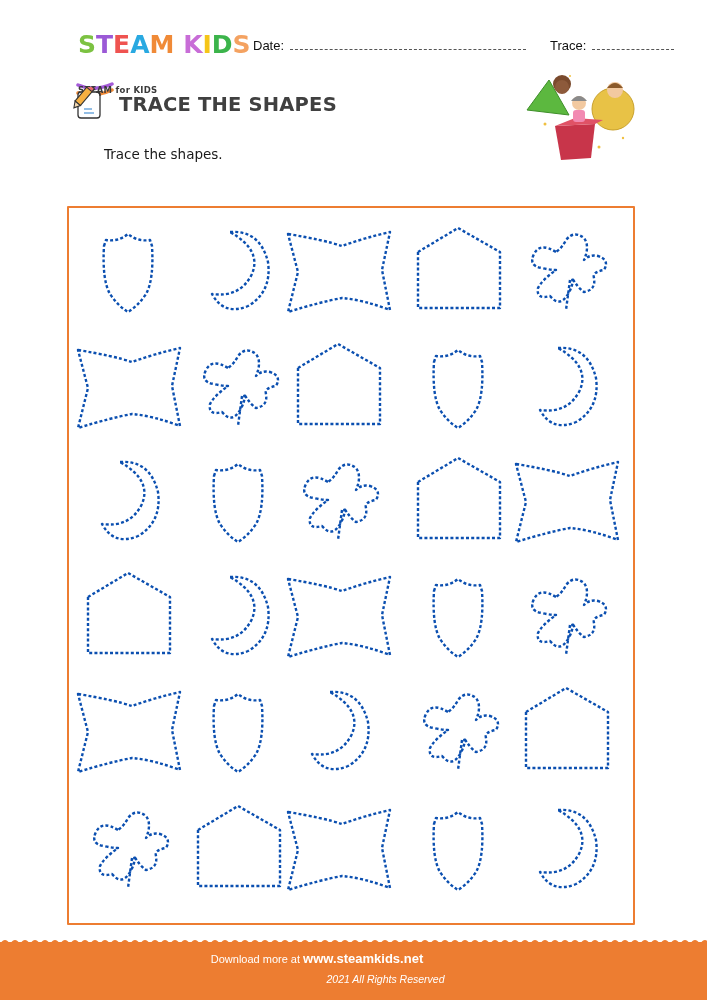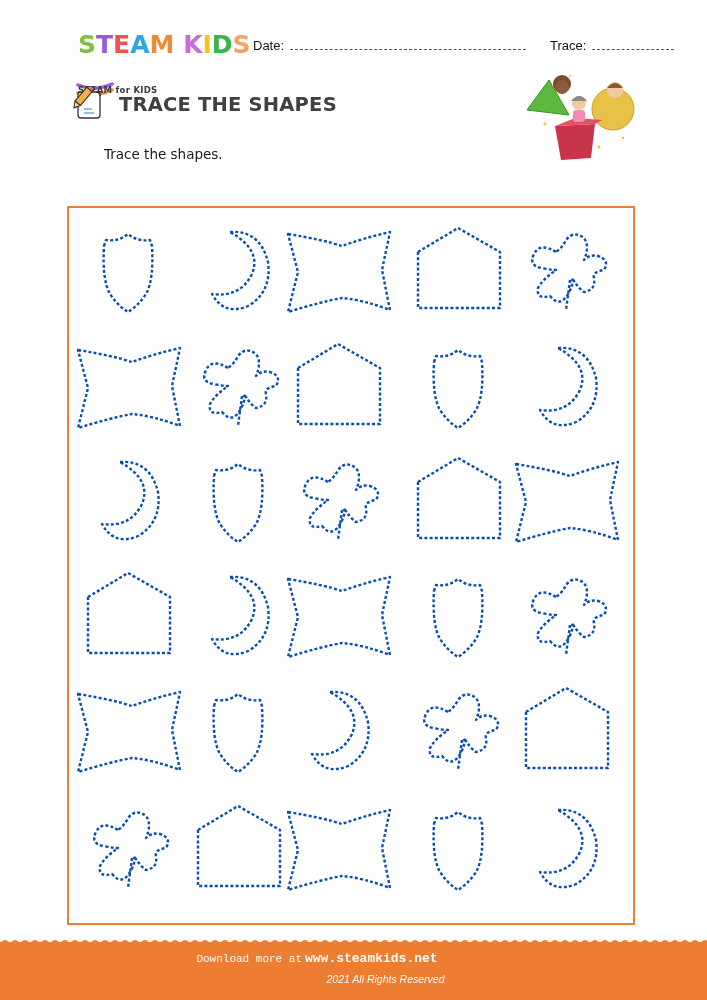--- a/index.html
+++ b/index.html
@@ -17,21 +17,21 @@
   .title-icon { position: absolute; left: 70px; top: 87px; }
   .title { position: absolute; left: 119px; top: 93px; font-family: "DejaVu Sans", sans-serif; font-weight: bold; font-size: 19.5px; color: #404040; letter-spacing: 0.2px; white-space: nowrap; }
   .instruction { position: absolute; left: 72px; top: 146px; font-family: "DejaVu Sans", sans-serif; font-size: 13.5px; color: #1a1a1a; white-space: nowrap; margin-left: 32px; }
   .kids-illus { position: absolute; left: 525px; top: 68px; }
   .frame { position: absolute; left: 67px; top: 206px; width: 568px; height: 719px; border: 2.5px solid #ed7d31; box-sizing: border-box; border-radius: 1px; }
   .grid { position: absolute; left: 70px; top: 210px; width: 562px; height: 710px; }
   .cell { position: absolute; width: 112px; height: 115px; }
   .cell svg { position: absolute; left: 0; top: 0; }
   .footer { position: absolute; left: 0; top: 942px; width: 707px; height: 58px; background: #ed7d31; }
   .scallop { position: absolute; left: 0; top: 936px; }
-  .footer-line1 { position: absolute; left: 0; width: 634px; top: 951px; text-align: center; color: #fff; font-size: 11px; white-space: nowrap; font-family: Liberation Mono, monospace; }
+  .footer-line1 { position: absolute; left: 0; width: 634px; top: 951px; text-align: center; color: #fff; font-size: 11px; white-space: nowrap; font-family: Liberation Sans, sans-serif; }
   .footer-line1 b { font-size: 13px; font-weight: bold; margin-left: 3px; }
   .footer-line2 { position: absolute; left: 0; width: 707px; top: 973px; text-align: center; color: #fff; font-size: 10.5px; font-style: italic; white-space: nowrap; font-family: "Liberation Sans", sans-serif; padding-left: 32px; }
 </style>
 </head>
 <body>
 
 <div class="logo">
   <div class="logo-word" id="logo-word"><span style="color: rgb(124, 194, 66);">S</span><span style="color: rgb(155, 89, 214);">T</span><span style="color: rgb(239, 83, 80);">E</span><span style="color: rgb(41, 169, 225);">A</span><span style="color: rgb(240, 138, 55);">M</span><span style="color: rgb(255, 255, 255);">&nbsp;</span><span style="color: rgb(200, 109, 215);">K</span><span style="color: rgb(245, 197, 24);">I</span><span style="color: rgb(60, 180, 75);">D</span><span style="color: rgb(244, 162, 97);">S</span></div>
   <svg class="logo-swoosh" width="40" height="18" viewBox="0 0 40 18">
     <path d="M2 3 Q 18 10 36 2" stroke="#a45ad8" stroke-width="3.5" fill="none" stroke-linecap="round"></path>

